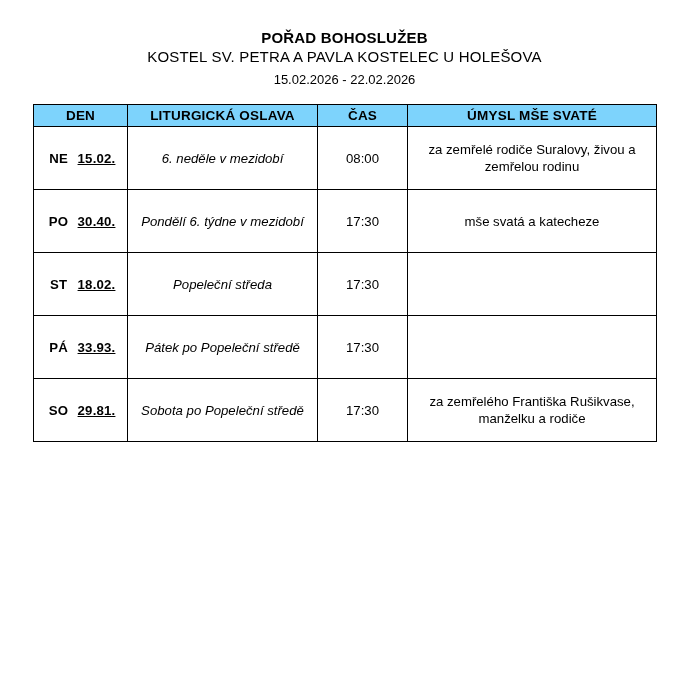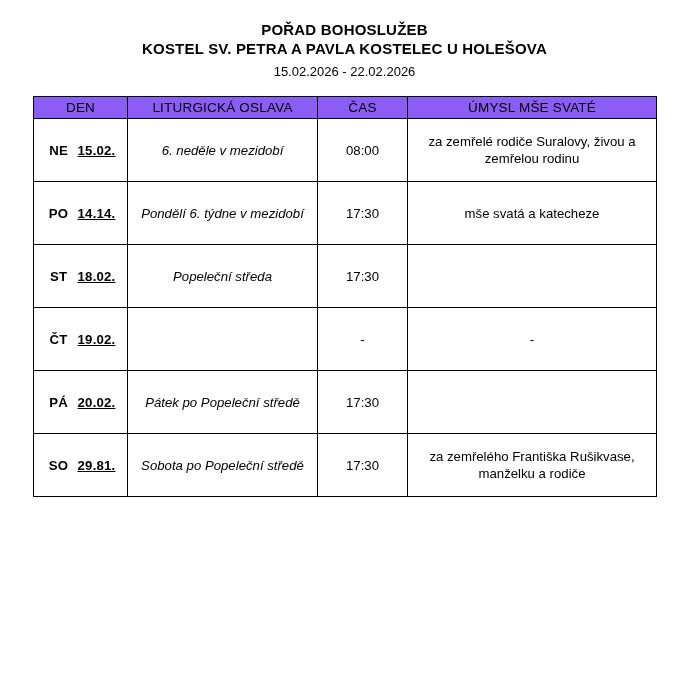--- a/index.html
+++ b/index.html
@@ -15,31 +15,31 @@
     overflow: hidden;
   }
   .page {
     width: 689px;
     height: 675px;
     position: relative;
     box-sizing: border-box;
   }
   .header {
     text-align: center;
-    padding-top: 20px;
+    padding-top: 28px;
   }
   .header .line1 {
     font-size: 15px;
     font-weight: bold;
     letter-spacing: 0.2px;
     line-height: 19px;
   }
   .header .line2 {
     font-size: 15px;
-    font-weight: bold;
+    font-weight: normal;
     letter-spacing: 0.2px;
     line-height: 20px;
   }
   .header .line3 {
     font-size: 13px;
     font-weight: normal;
     line-height: 22px;
     padding-top: 2px;
     text-align: center;
   }
@@ -52,23 +52,23 @@
     table-layout: fixed;
   }
   table.schedule th,
   table.schedule td {
     border: 1px solid #000000;
     vertical-align: middle;
     padding: 2px 4px;
     box-sizing: border-box;
   }
   table.schedule thead th {
-    background: #8b5cf6;
+    background: #7dd3fc;
     font-size: 13.5px;
-    font-weight: normal;
+    font-weight: bold;
     height: 22px;
     text-align: center;
     letter-spacing: 0.2px;
   }
   col.c-den { width: 94px; }
   col.c-lit { width: 190px; }
   col.c-cas { width: 90px; }
   col.c-umysl { width: 249px; }
 
   table.schedule tbody td {
@@ -127,43 +127,37 @@
       <tbody>
 
         <tr>
           <td class="den"><span class="dayname">NE</span><span class="daydate">15.02.</span></td>
           <td class="lit">6. neděle v mezidobí</td>
           <td class="cas">08:00</td>
           <td class="umysl">za zemřelé rodiče Suralovy, živou a zemřelou rodinu</td>
         </tr>
 
         <tr>
-          <td class="den"><span class="dayname">PO</span><span class="daydate">14.14.</span></td>
+          <td class="den"><span class="dayname">PO</span><span class="daydate">30.40.</span></td>
           <td class="lit">Pondělí 6. týdne v mezidobí</td>
           <td class="cas">17:30</td>
           <td class="umysl">mše svatá a katecheze</td>
         </tr>
 
 
         <tr>
           <td class="den"><span class="dayname">ST</span><span class="daydate">18.02.</span></td>
           <td class="lit">Popeleční středa</td>
           <td class="cas">17:30</td>
           <td class="umysl"></td>
         </tr>
 
-        <tr>
-          <td class="den"><span class="dayname">ČT</span><span class="daydate">19.02.</span></td>
-          <td class="lit"></td>
-          <td class="cas">-</td>
-          <td class="umysl">-</td>
-        </tr>
 
         <tr>
-          <td class="den"><span class="dayname">PÁ</span><span class="daydate">20.02.</span></td>
+          <td class="den"><span class="dayname">PÁ</span><span class="daydate">33.93.</span></td>
           <td class="lit">Pátek po Popeleční středě</td>
           <td class="cas">17:30</td>
           <td class="umysl"></td>
         </tr>
 
         <tr>
           <td class="den"><span class="dayname">SO</span><span class="daydate">29.81.</span></td>
           <td class="lit">Sobota po Popeleční středě</td>
           <td class="cas">17:30</td>
           <td class="umysl">za zemřelého Františka Rušikvase, manželku a rodiče</td>

